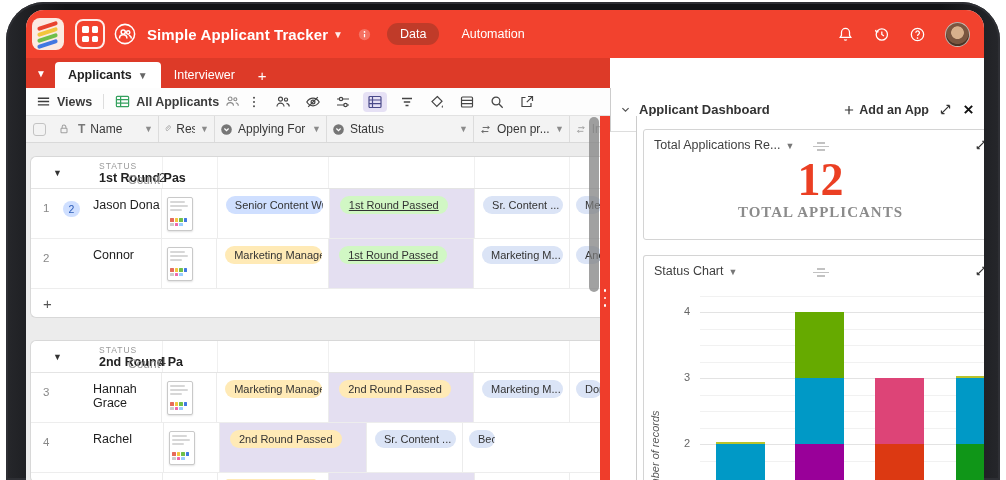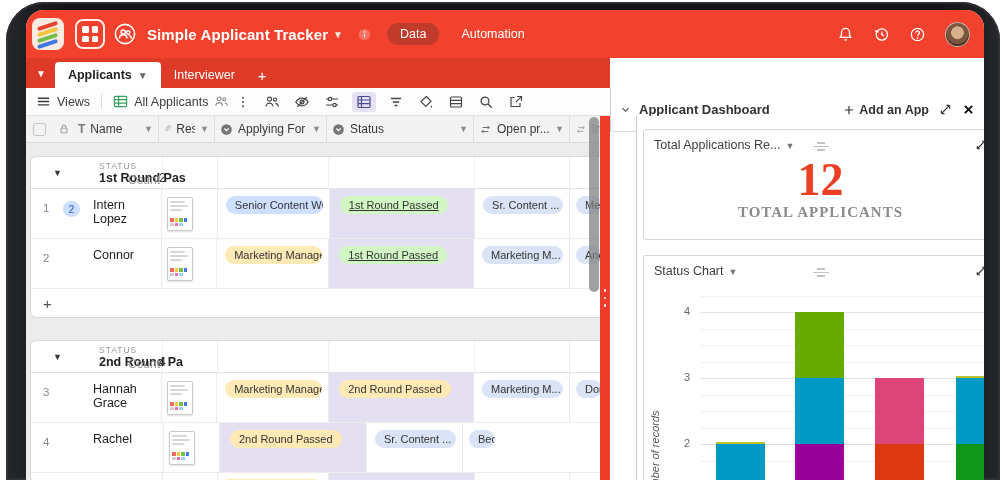--- a/index.html
+++ b/index.html
@@ -44,21 +44,21 @@
   .tab { color:#fff; padding:0 13px; height:26px; display:flex; align-items:center; }
   .tab-add { color:#fff; font-size:15px; padding:0 10px; height:26px; display:flex; align-items:center; }
   .appsbar { position:absolute; left:584px; top:48px; width:374px; height:30px; background:#e6402c;
     display:flex; align-items:center; padding-left:10px; gap:6px; }
   .appsbar span { color:#fff; font-weight:bold; font-size:11px; letter-spacing:.6px; }
 
   
   .toolbar { position:absolute; left:0; top:78px; width:584px; height:28px; background:#fdfdfd;
     border-bottom:1px solid #e2e2e2; display:flex; align-items:center; padding-left:10px; }
   .toolbar .grp { display:flex; align-items:center; gap:6px; }
-  .tb-label { font-weight:normal; font-size:12.5px; color:#3c3c3c; }
+  .tb-label { font-weight:bold; font-size:12.5px; color:#3c3c3c; }
   .tb-div { width:1px; height:15px; background:#ddd; margin:0 11px; }
   .tb-ic { display:flex; align-items:center; margin:0 7px; }
   .tb-ic.hl { background:#e6e1f5; border-radius:4px; padding:2px 4px; margin:0 5px; }
   .dashheader { position:absolute; left:584px; top:78px; width:374px; height:44px; background:#fff;
     border-bottom:1px solid #ddd; border-left:1px solid #ccc; display:flex; align-items:center; padding:0 9px;font-weight:bold; }
   .dh-title { margin-left:8px; font-size:13px; color:#333; }
   .dh-right { margin-left:auto; display:flex; align-items:center; gap:10px; }
   .dh-add { display:flex; align-items:center; gap:4px; font-size:12.5px; color:#333; }
 
   
@@ -386,21 +386,21 @@
           <span class="gval">1st Round Pas</span>
           <span class="gcount-l">Count</span>
           <span class="gcount-v">2</span>
         </div>
       </div>
 
       <div class="row">
         <div class="cell c1">
           <span class="rnum">1</span>
           <span class="rbadge">2</span>
-          <span class="rname">Intern Lopez</span>
+          <span class="rname">Jason Dona</span>
         </div>
         <div class="cell c2">
           <span class="thumb">
                 <i></i>
                 <i></i>
                 <i></i>
             <span class="dots">
                   <b style="background:#e66a5a"></b>
                   <b style="background:#f2c53d"></b>
                   <b style="background:#6fbf4b"></b>

